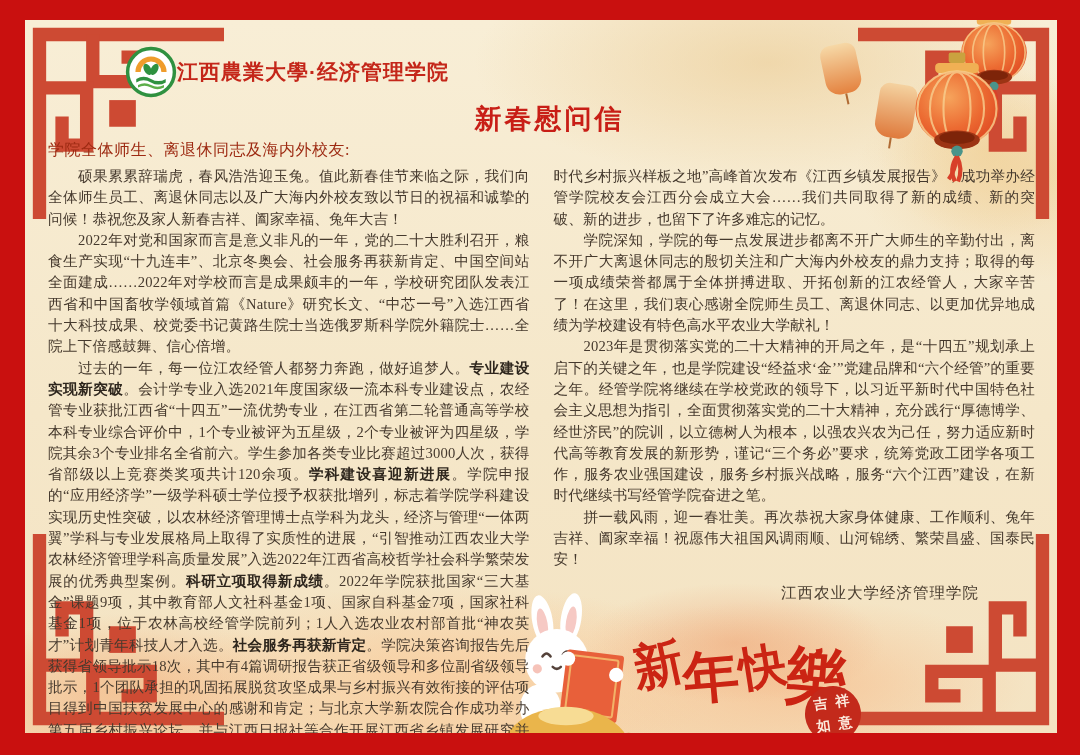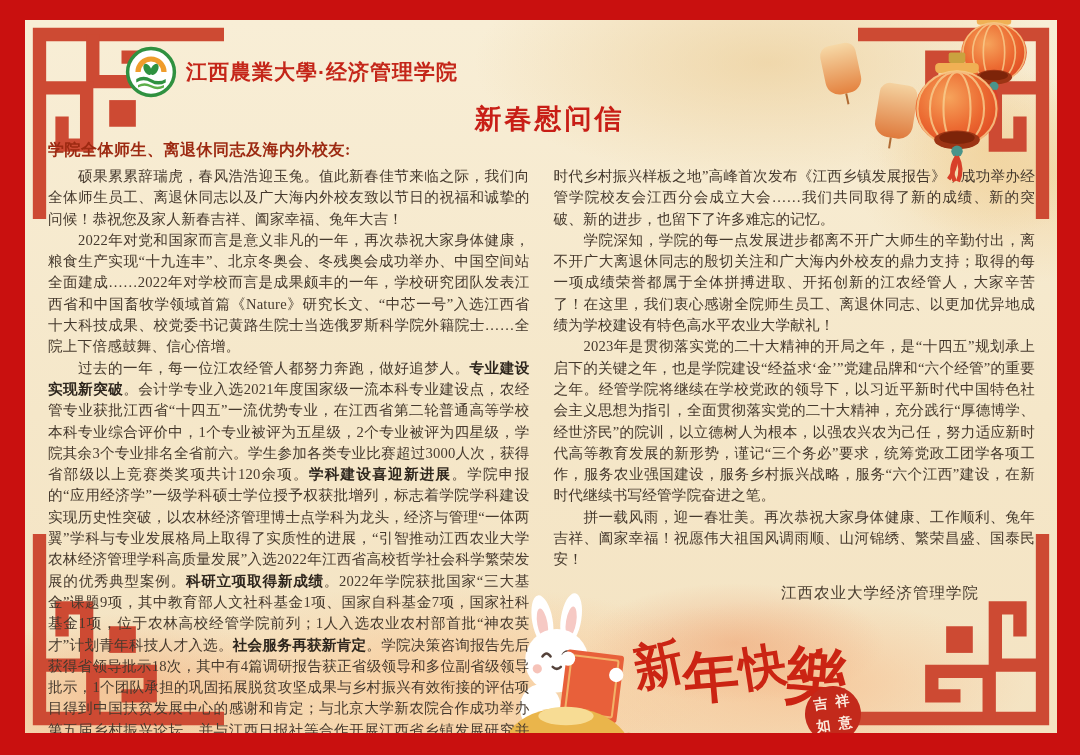--- a/index.html
+++ b/index.html
@@ -21,28 +21,28 @@
   
   .cloud{position:absolute;border-radius:50%;z-index:1;}
   .cl1{left:140px;bottom:-40px;width:560px;height:190px;background:radial-gradient(closest-side,rgba(248,206,160,.9),rgba(248,206,160,0));}
   .cl2{left:-60px;bottom:-30px;width:340px;height:150px;background:radial-gradient(closest-side,rgba(243,188,140,.8),rgba(243,188,140,0));}
   .cl3{right:30px;bottom:-35px;width:460px;height:170px;background:radial-gradient(closest-side,rgba(246,196,150,.85),rgba(246,196,150,0));}
   .cl4{left:560px;bottom:30px;width:300px;height:120px;background:radial-gradient(closest-side,rgba(238,166,120,.55),rgba(238,166,120,0));}
   .cl5{right:-40px;top:40px;width:220px;height:180px;background:radial-gradient(closest-side,rgba(240,206,145,.6),rgba(240,206,145,0));}
   
   .brand{position:absolute;left:100px;top:26px;display:flex;align-items:center;z-index:3;}
   .brand svg{width:52px;height:52px;}
-  .brand-text{margin-left:9px;font-family:"Liberation Sans","DejaVu Sans",sans-serif;
+  .brand-text{font-family:"Liberation Sans","DejaVu Sans",sans-serif;
       font-weight:700;font-size:21px;color:#c42619;letter-spacing:1px;}
   .title{position:absolute;left:17px;right:0;top:81px;text-align:center;z-index:3;
       font-family:"Liberation Sans","DejaVu Sans",sans-serif;
       font-size:27px;font-weight:700;color:#c81e16;letter-spacing:3px;}
   
   .body-wrap{position:absolute;left:23px;right:22px;top:120px;z-index:3;}
-  .salutation{font-size:16px;font-weight:700;color:#9d2a12;letter-spacing:.5px;margin-bottom:5px;}
+  .salutation{font-size:16px;font-weight:400;color:#9d2a12;letter-spacing:.5px;margin-bottom:5px;}
   .columns{display:flex;gap:24px;}
   .col{flex:1;min-width:0;}
   .para{margin:0;font-size:14.6px;line-height:21.3px;color:#45392d;text-align:justify;letter-spacing:.2px;font-family:Liberation Serif, serif;}
   .para.ind{text-indent:2.05em;}
   .bseg{font-weight:700;color:#2e261d;}
   .signature{width:270px;margin:12px 20px 0 auto;text-align:center;z-index:3;position:relative;}
   .sig-org{font-size:15.5px;color:#4a3e30;letter-spacing:1px;}
   
   .rabbit{position:absolute;left:462px;bottom:-24px;width:158px;height:164px;z-index:2;}
   .calligraphy{position:absolute;left:608px;top:620px;width:240px;display:flex;align-items:flex-start;
@@ -181,21 +181,21 @@
         </svg>
       <span class="brand-text">江西農業大學·经济管理学院</span>
     </div>
     <div class="title">新春慰问信</div>
 
     <div class="body-wrap">
       <div class="salutation">学院全体师生、离退休同志及海内外校友:</div>
       <div class="columns">
         <div class="col">
             <p class="para ind"><span>硕果累累辞瑞虎，春风浩浩迎玉兔。值此新春佳节来临之际，我们向全体师生员工、离退休同志以及广大海内外校友致以节日的祝福和诚挚的问候！恭祝您及家人新春吉祥、阖家幸福、兔年大吉！</span></p>
-            <p class="para ind"><span>2022年对党和国家而言是意义非凡的一年，再次恭祝大家身体健康，粮食生产实现“十九连丰”、北京冬奥会、冬残奥会成功举办、中国空间站全面建成……2022年对学校而言是成果颇丰的一年，学校研究团队发表江西省和中国畜牧学领域首篇《Nature》研究长文、“中芯一号”入选江西省十大科技成果、校党委书记黄路生院士当选俄罗斯科学院外籍院士……全院上下倍感鼓舞、信心倍增。</span></p>
+            <p class="para ind"><span>2022年对党和国家而言是意义非凡的一年，党的二十大胜利召开，粮食生产实现“十九连丰”、北京冬奥会、社会服务再获新肯定、中国空间站全面建成……2022年对学校而言是成果颇丰的一年，学校研究团队发表江西省和中国畜牧学领域首篇《Nature》研究长文、“中芯一号”入选江西省十大科技成果、校党委书记黄路生院士当选俄罗斯科学院外籍院士……全院上下倍感鼓舞、信心倍增。</span></p>
             <p class="para ind"><span>过去的一年，每一位江农经管人都努力奔跑，做好追梦人。</span><span class="bseg">专业建设实现新突破</span><span>。会计学专业入选2021年度国家级一流本科专业建设点，农经管专业获批江西省“十四五”一流优势专业，在江西省第二轮普通高等学校本科专业综合评价中，1个专业被评为五星级，2个专业被评为四星级，学院其余3个专业排名全省前六。学生参加各类专业比赛超过3000人次，获得省部级以上竞赛类奖项共计120余项。</span><span class="bseg">学科建设喜迎新进展</span><span>。学院申报的“应用经济学”一级学科硕士学位授予权获批增列，标志着学院学科建设实现历史性突破，以农林经济管理博士点学科为龙头，经济与管理“一体两翼”学科与专业发展格局上取得了实质性的进展，“引智推动江西农业大学农林经济管理学科高质量发展”入选2022年江西省高校哲学社会科学繁荣发展的优秀典型案例。</span><span class="bseg">科研立项取得新成绩</span><span>。2022年学院获批国家“三大基金”课题9项，其中教育部人文社科基金1项、国家自科基金7项，国家社科基金1项，位于农林高校经管学院前列；1人入选农业农村部首批“神农英才”计划青年科技人才入选。</span><span class="bseg">社会服务再获新肯定</span><span>。学院决策咨询报告先后获得省领导批示18次，其中有4篇调研报告获正省级领导和多位副省级领导批示，1个团队承担的巩固拓展脱贫攻坚成果与乡村振兴有效衔接的评估项目得到中国扶贫发展中心的感谢和肯定；与北京大学新农院合作成功举办第五届乡村振兴论坛，并与江西日报社等合作开展江西省乡镇发展研究并承办2022中国（江西）未来乡村发展大会暨“打造新</span></p>
           </div>
         <div class="col">
           <div>
               <p class="para"><span>时代乡村振兴样板之地”高峰首次发布《江西乡镇发展报告》；成功举办经管学院校友会江西分会成立大会……我们共同取得了新的成绩、新的突破、新的进步，也留下了许多难忘的记忆。</span></p>
               <p class="para ind"><span>学院深知，学院的每一点发展进步都离不开广大师生的辛勤付出，离不开广大离退休同志的殷切关注和广大海内外校友的鼎力支持；取得的每一项成绩荣誉都属于全体拼搏进取、开拓创新的江农经管人，大家辛苦了！在这里，我们衷心感谢全院师生员工、离退休同志、以更加优异地成绩为学校建设有特色高水平农业大学献礼！</span></p>
               <p class="para ind"><span>2023年是贯彻落实党的二十大精神的开局之年，是“十四五”规划承上启下的关键之年，也是学院建设“经益求‘金’”党建品牌和“六个经管”的重要之年。经管学院将继续在学校党政的领导下，以习近平新时代中国特色社会主义思想为指引，全面贯彻落实党的二十大精神，充分践行“厚德博学、经世济民”的院训，以立德树人为根本，以强农兴农为己任，努力适应新时代高等教育发展的新形势，谨记“三个务必”要求，统筹党政工团学各项工作，服务农业强国建设，服务乡村振兴战略，服务“六个江西”建设，在新时代继续书写经管学院奋进之笔。</span></p>
               <p class="para ind"><span>拼一载风雨，迎一春壮美。再次恭祝大家身体健康、工作顺利、兔年吉祥、阖家幸福！祝愿伟大祖国风调雨顺、山河锦绣、繁荣昌盛、国泰民安！</span></p>
             </div>
           <div class="signature">

